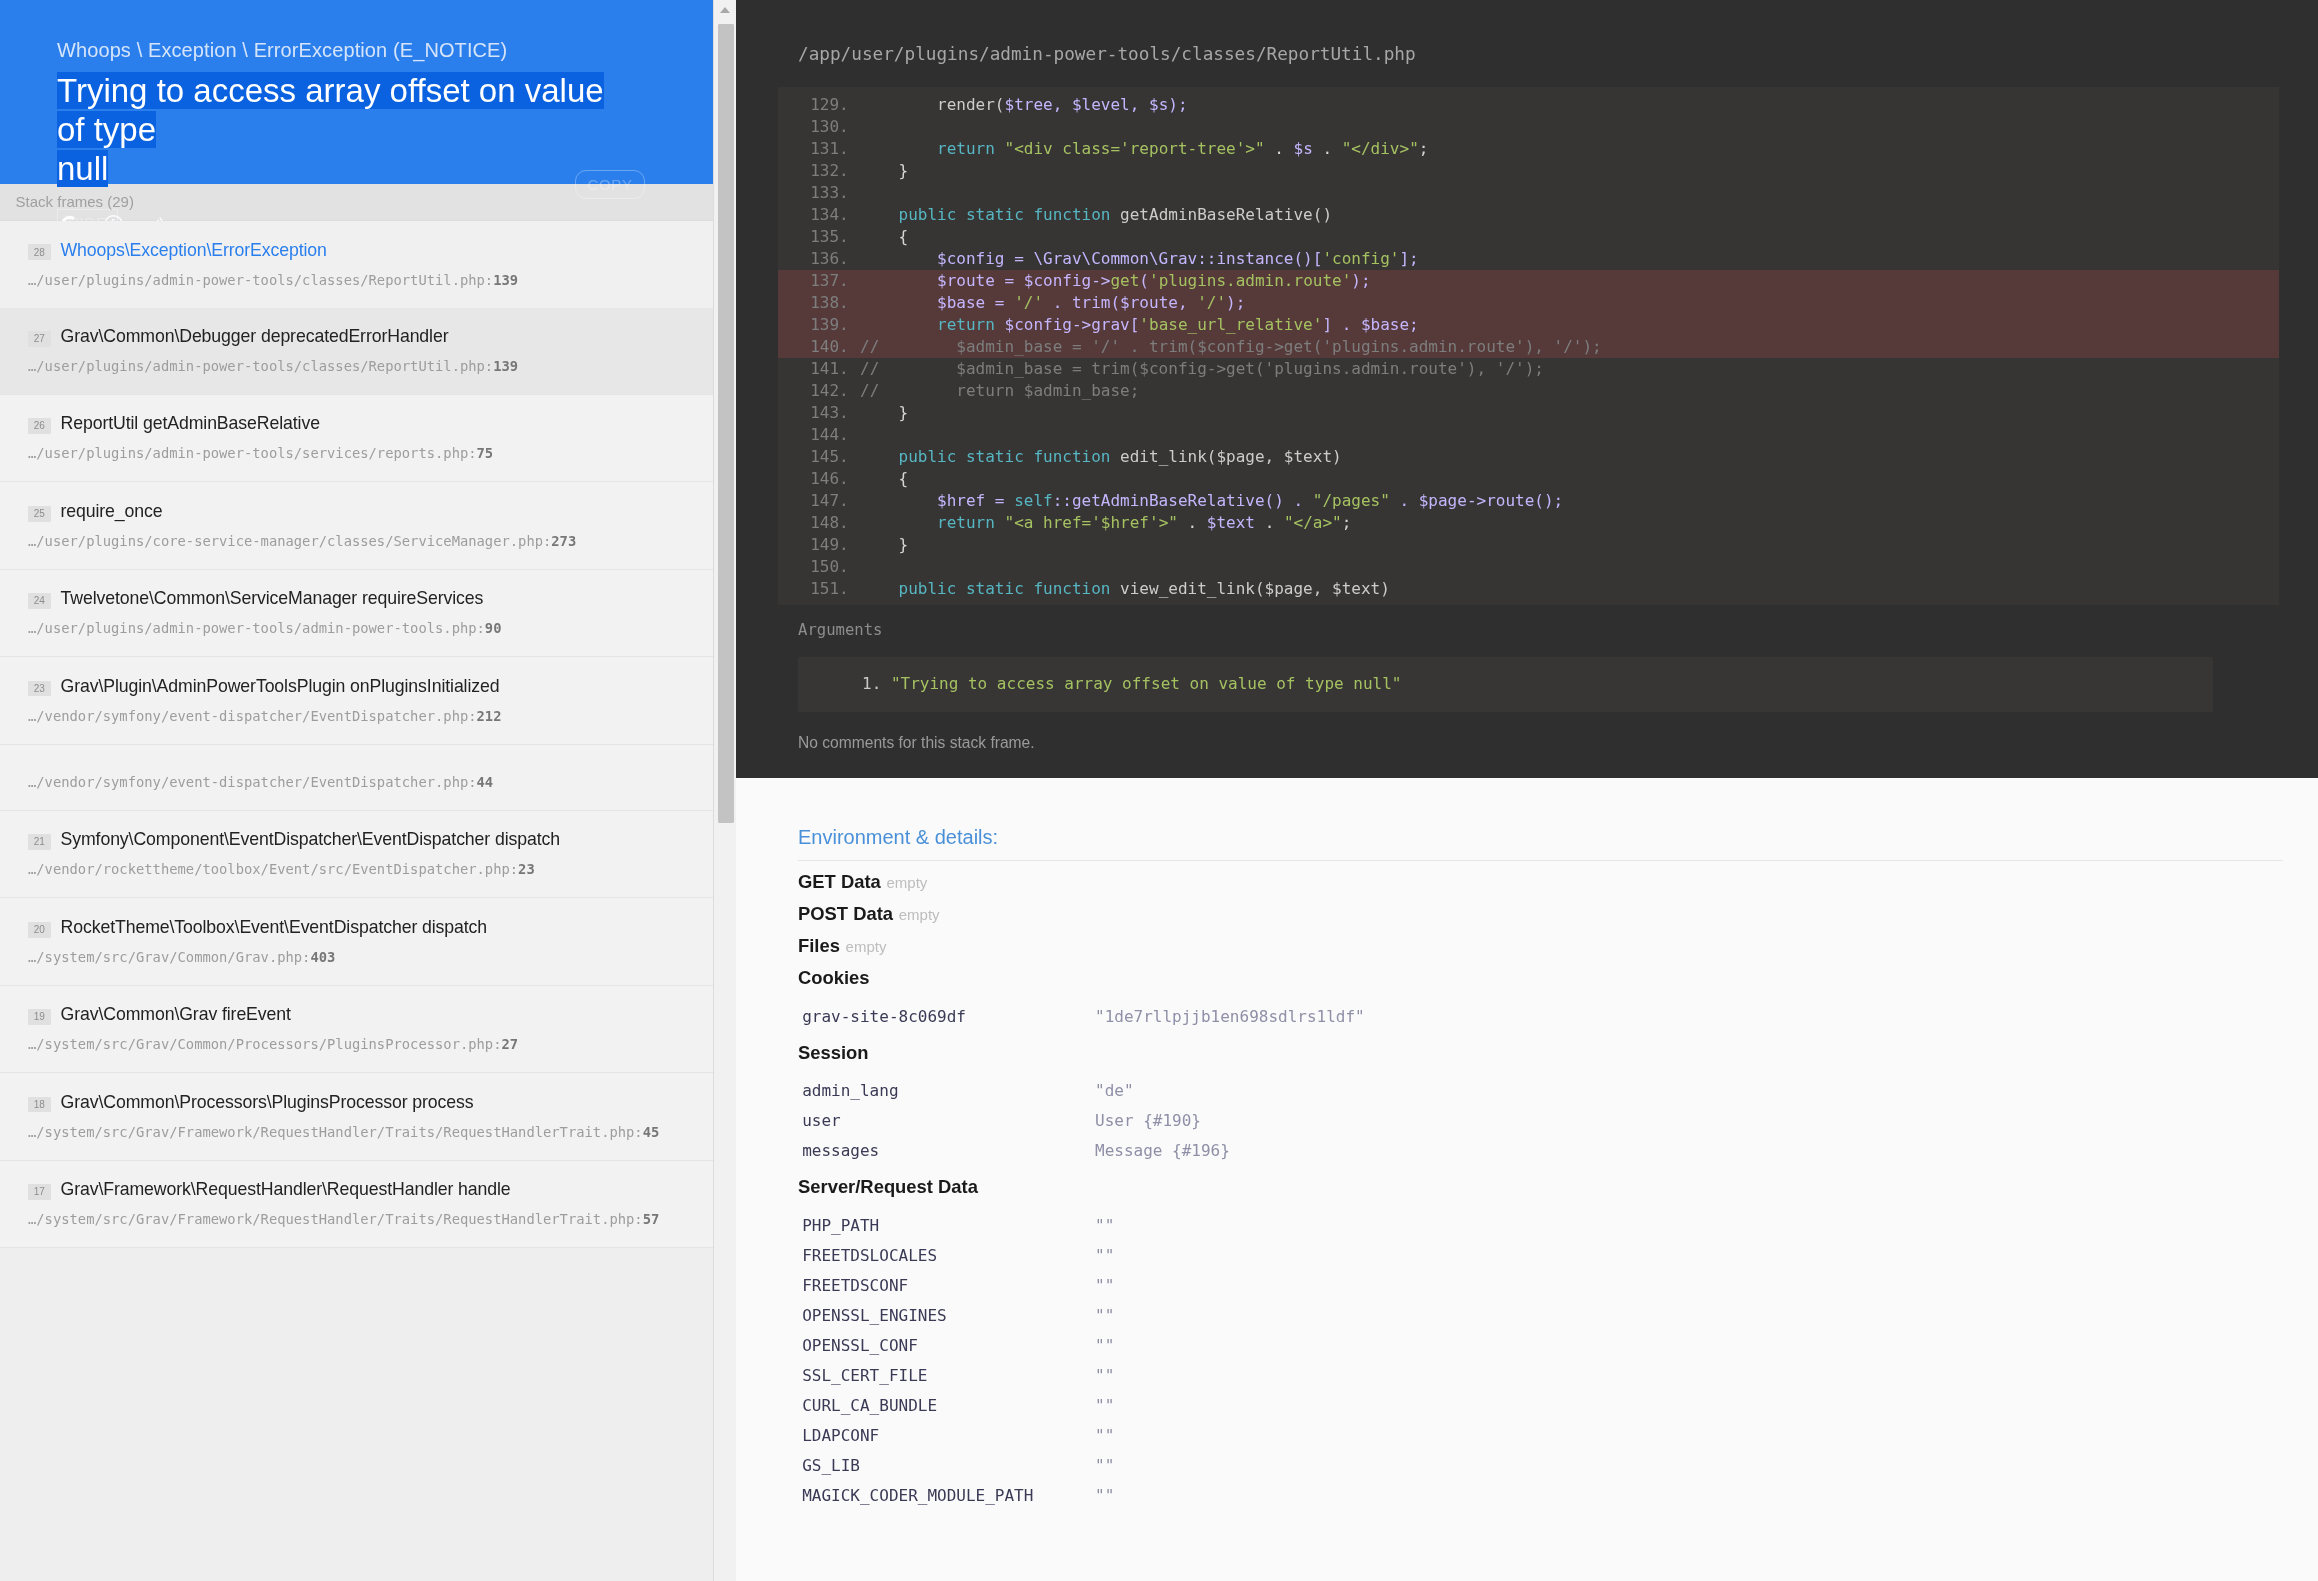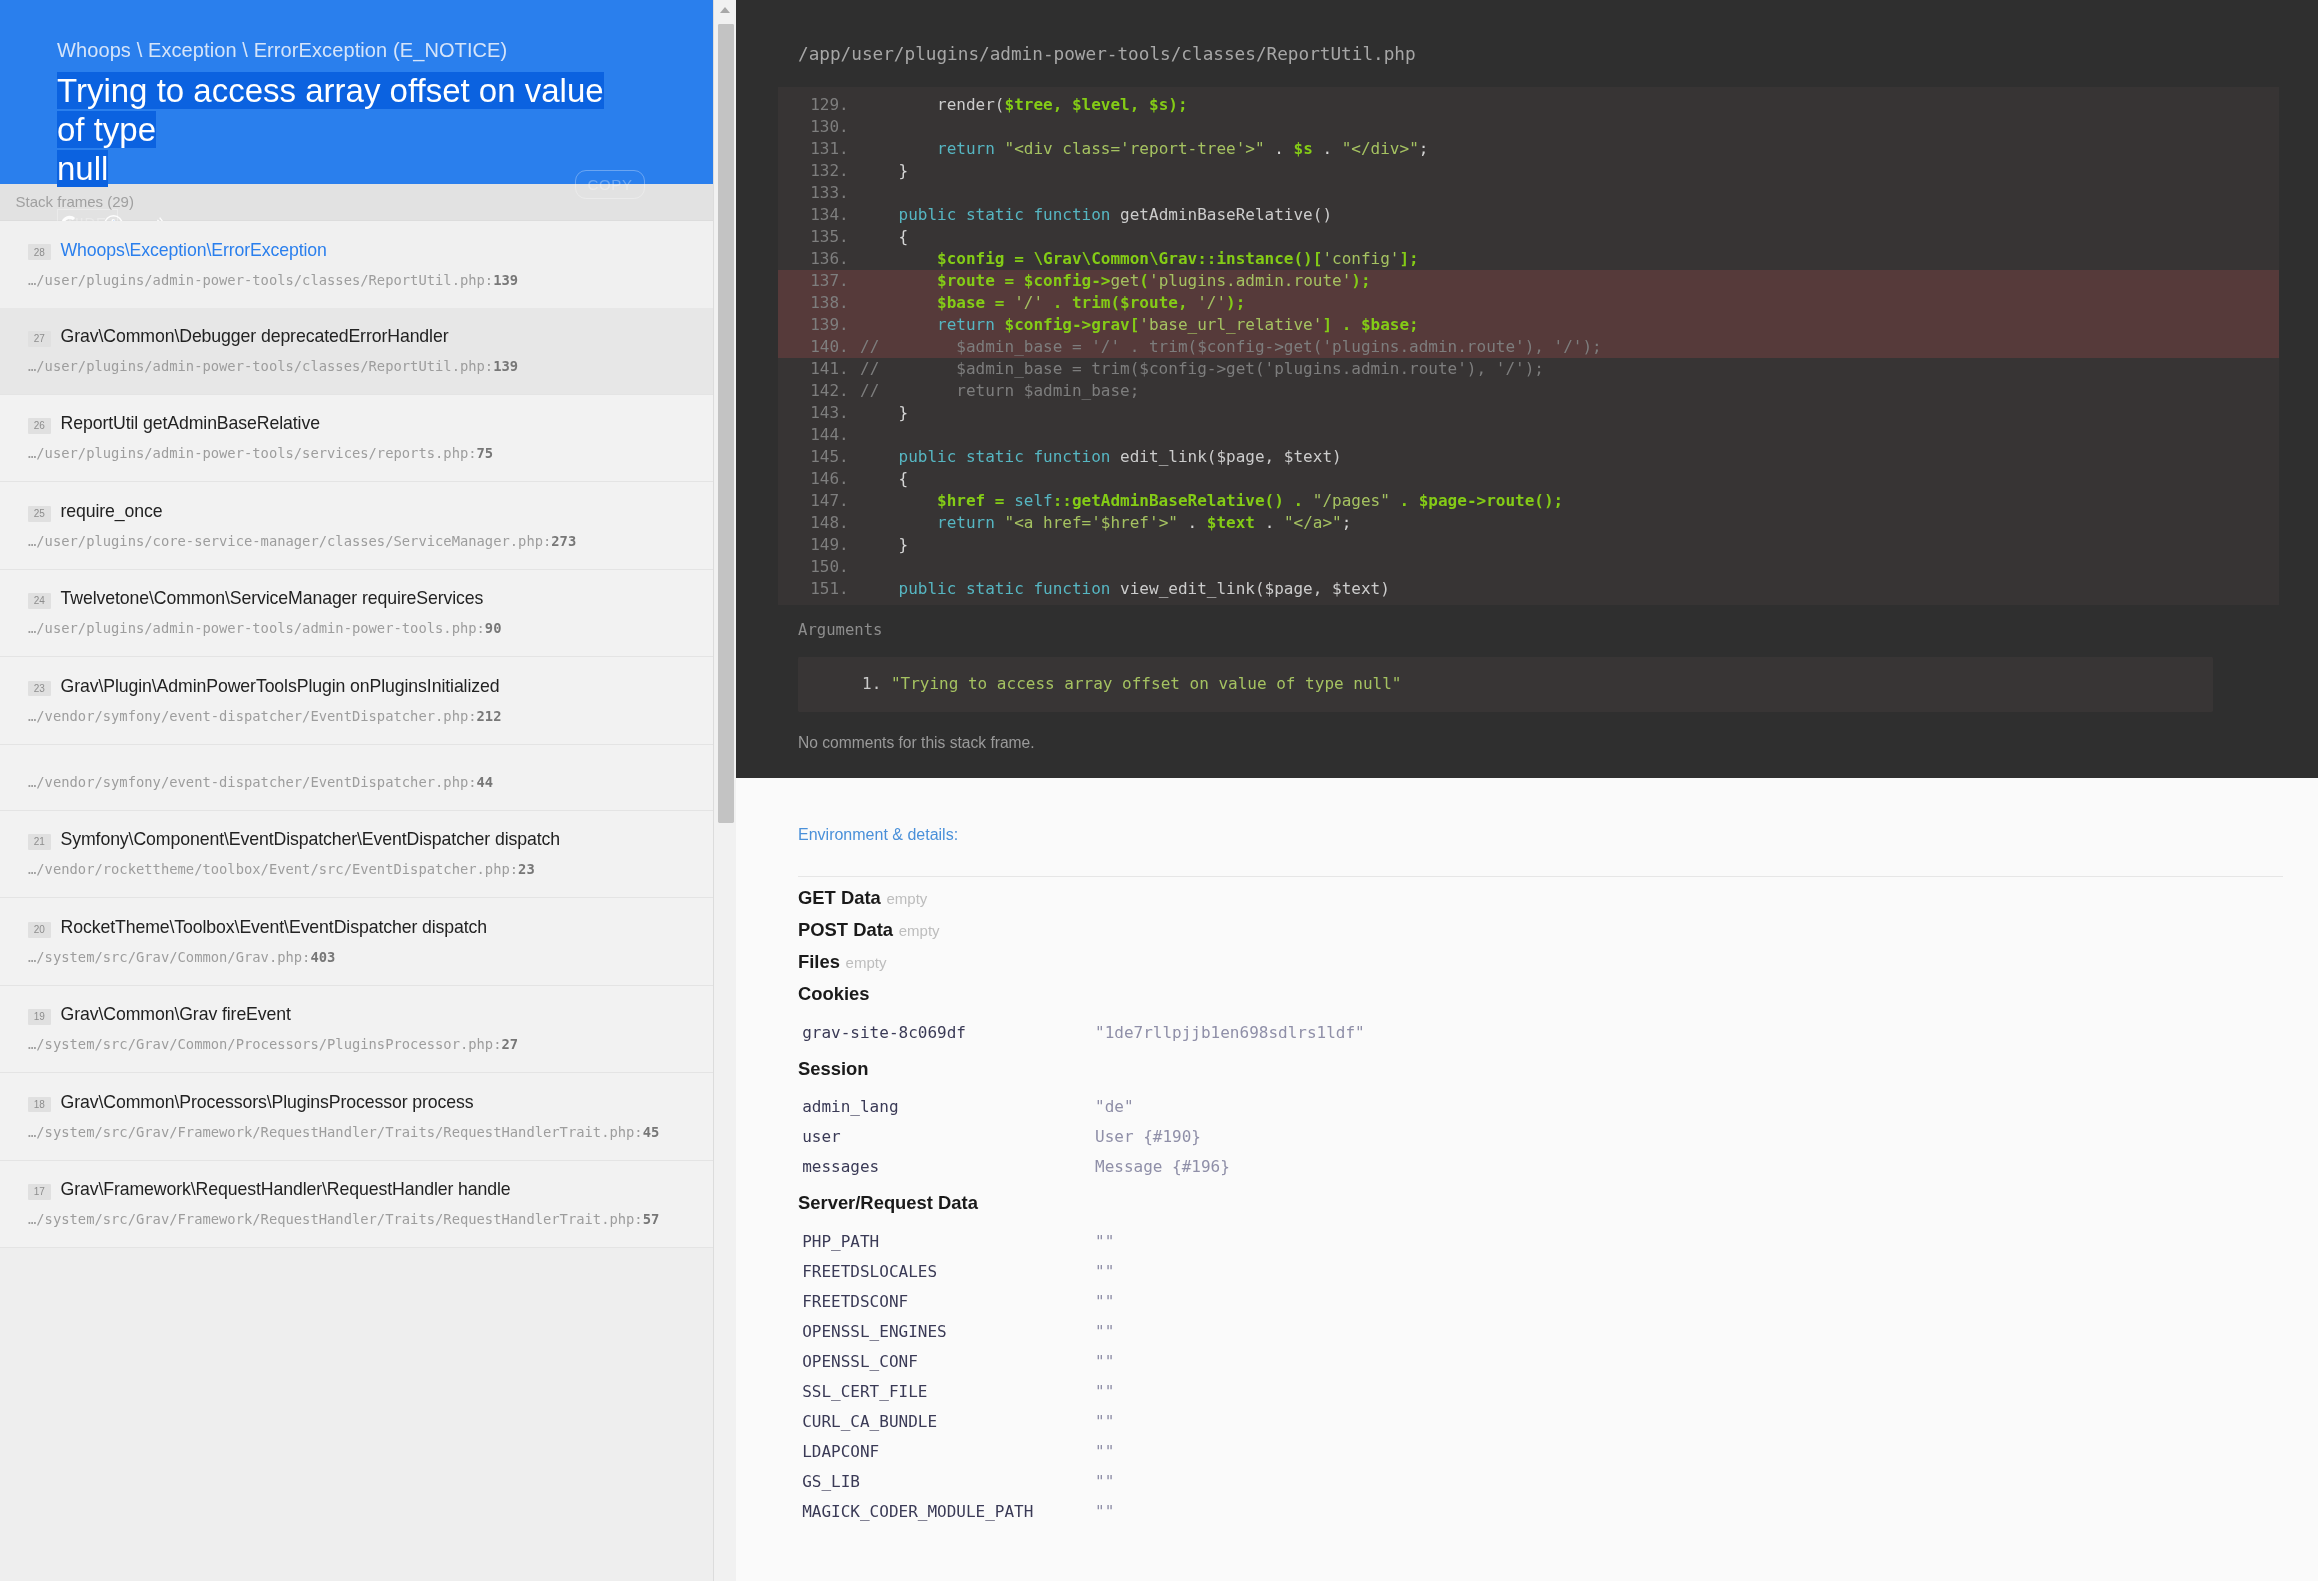--- a/index.html
+++ b/index.html
@@ -190,21 +190,21 @@
     flex: 0 0 82px;
     text-align: right;
     padding-right: 11.3px;
     color: #7e7e7e;
   }
   .lc { color: #d6d6d6; }
   .kw { color: #56b6c2; }
   .str { color: #a5c261; }
   .cmt { color: #7d7d7d; }
   .fn { color: #cccccc; }
-  .var { color: #84cc16; font-weight: bold; }
+  .var { color: #c4b5fd; }
 
   .args-label {
     font-family: "DejaVu Sans Mono", monospace;
     font-size: 15.6px;
     color: #8d8d8d;
     padding: 15.6px 0 0 62px;
   }
   .args-box {
     margin: 18.4px 0 0 62px;
     background: #383535;
@@ -226,23 +226,23 @@
     padding: 22.6px 0 0 62px;
   }
 
   
   .env {
     padding: 48px 0 0 62px;
     background: #fafafa;
   }
   .env-title {
     color: #4a90d9;
-    font-size: 16px;
+    font-size: 20px;
     font-weight: 400;
-    padding-bottom: 32px;
+    padding-bottom: 11px;
     border-bottom: 0.7px solid #e6e6e6;
     width: 1485px;
   }
   .env-section {
     margin-top: 10px;
   }
   .env-h {
     font-size: 18.4px;
     font-weight: 700;
     color: #1a1a1a;

